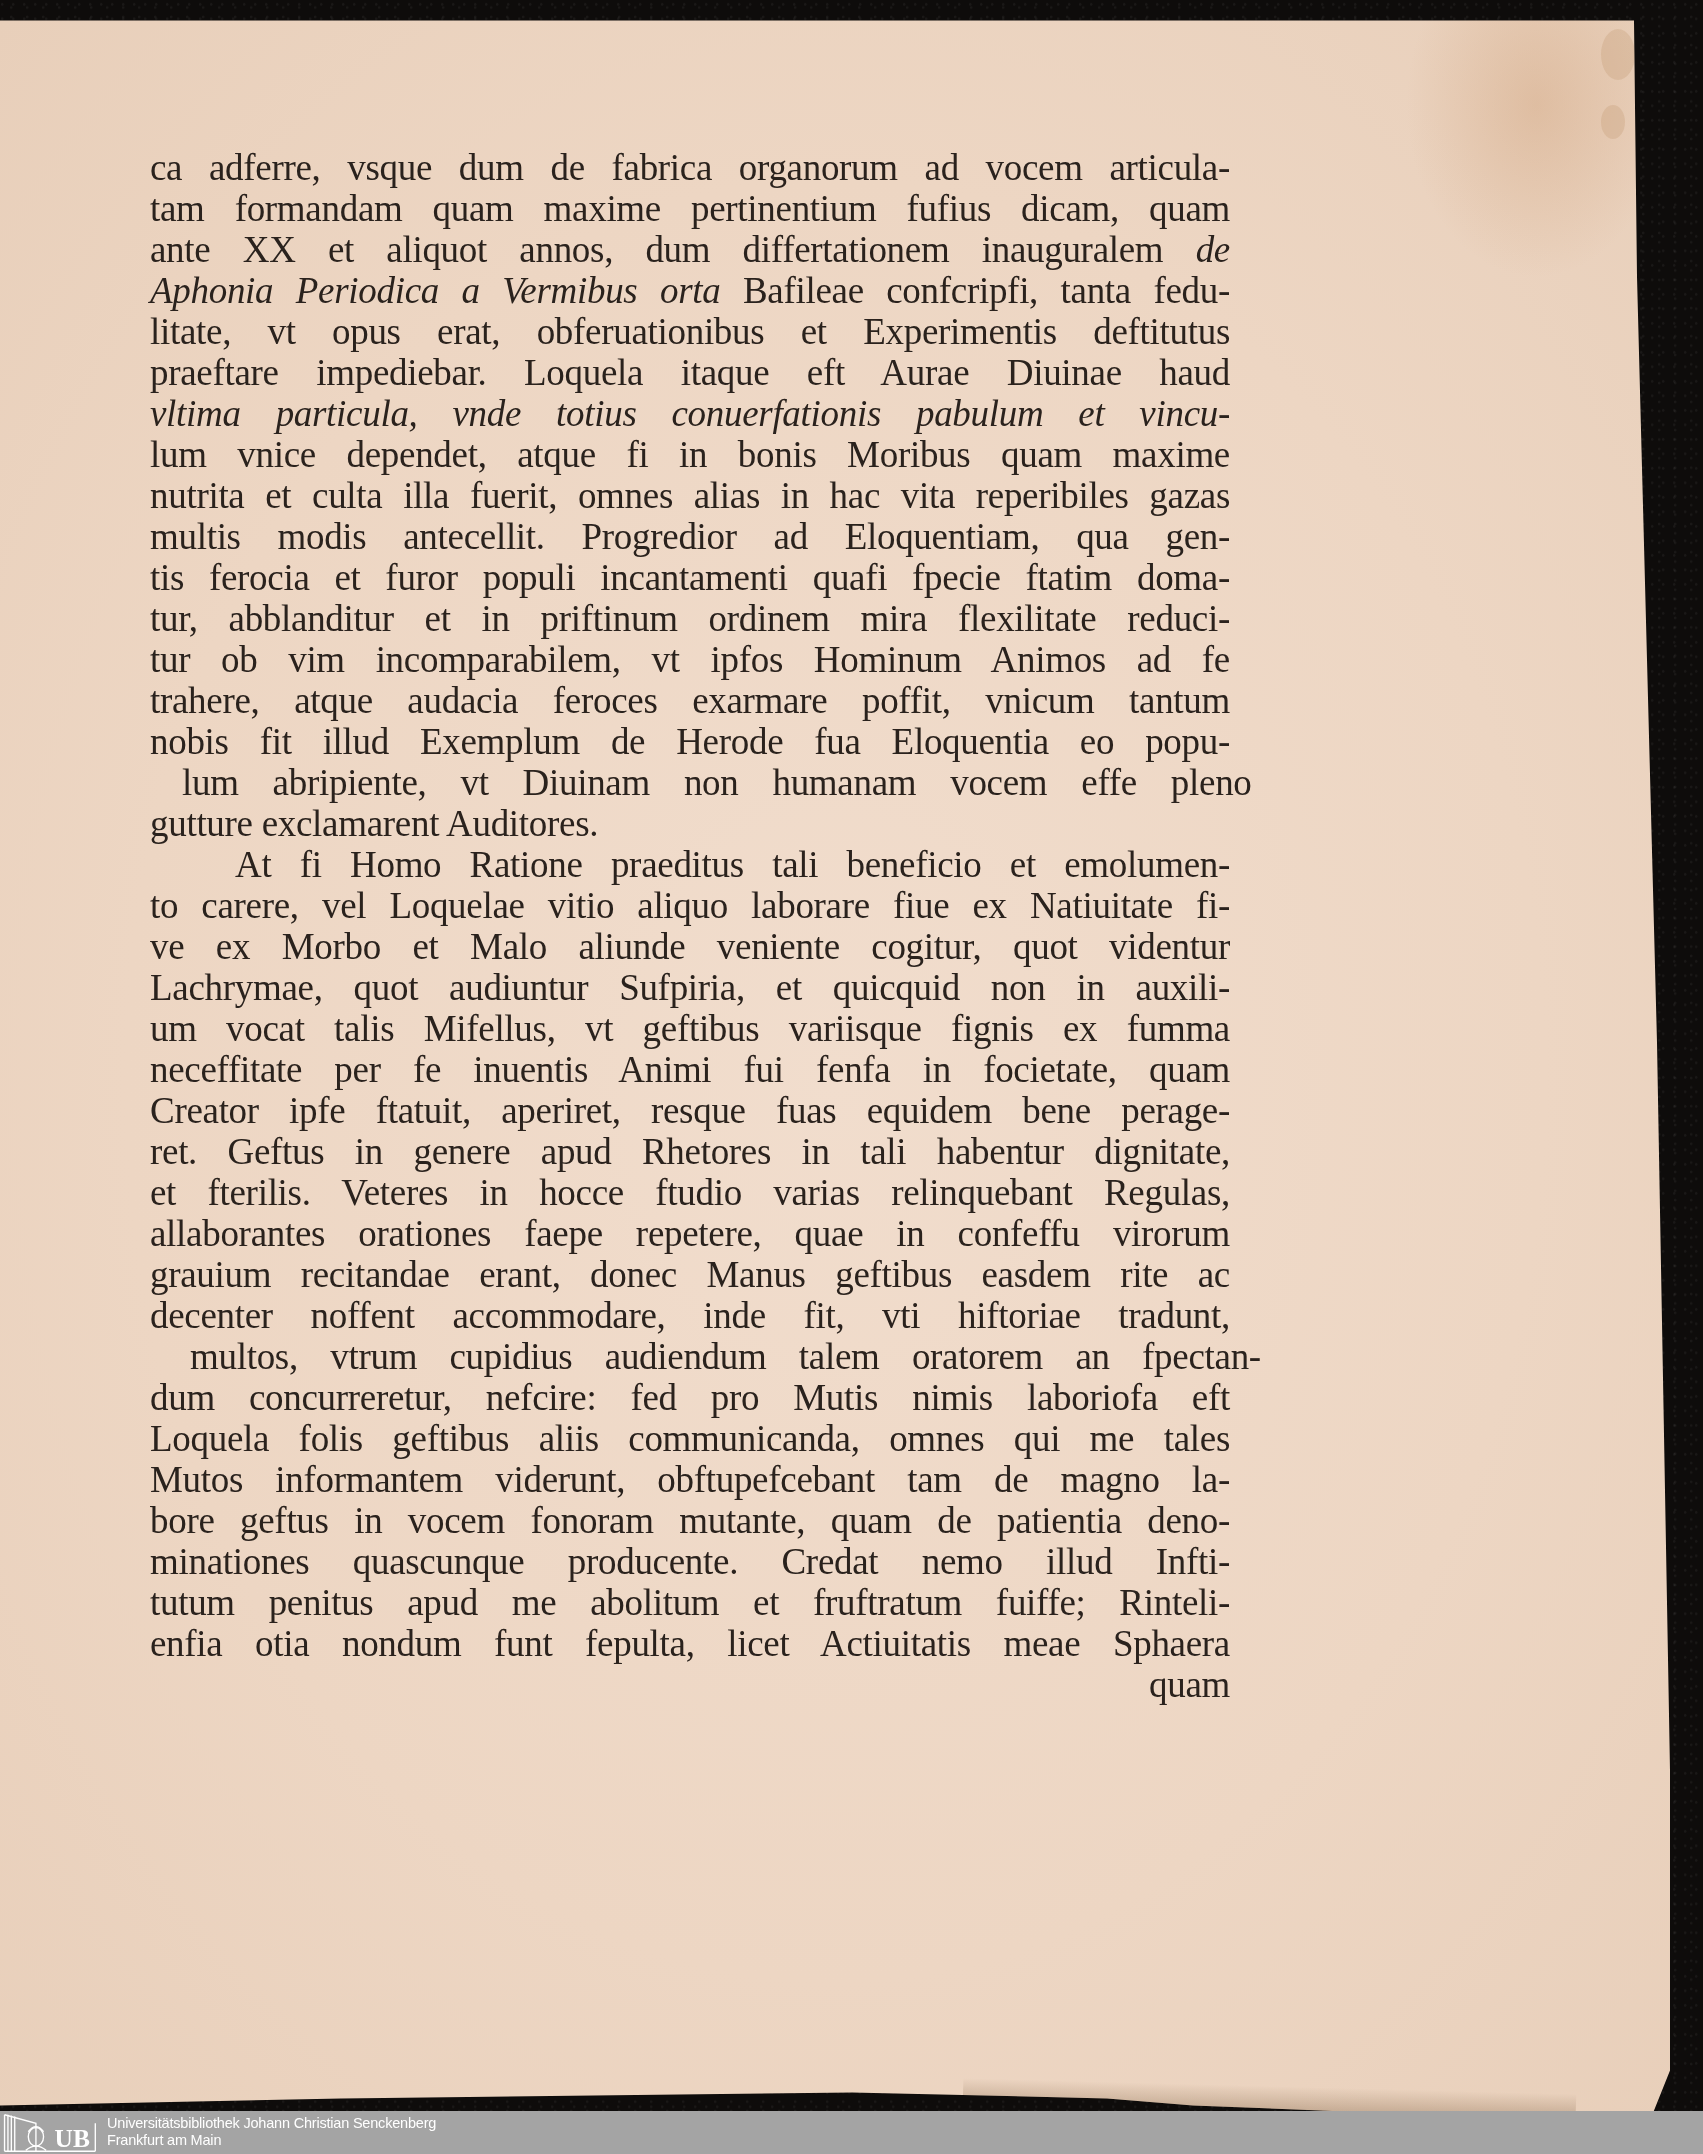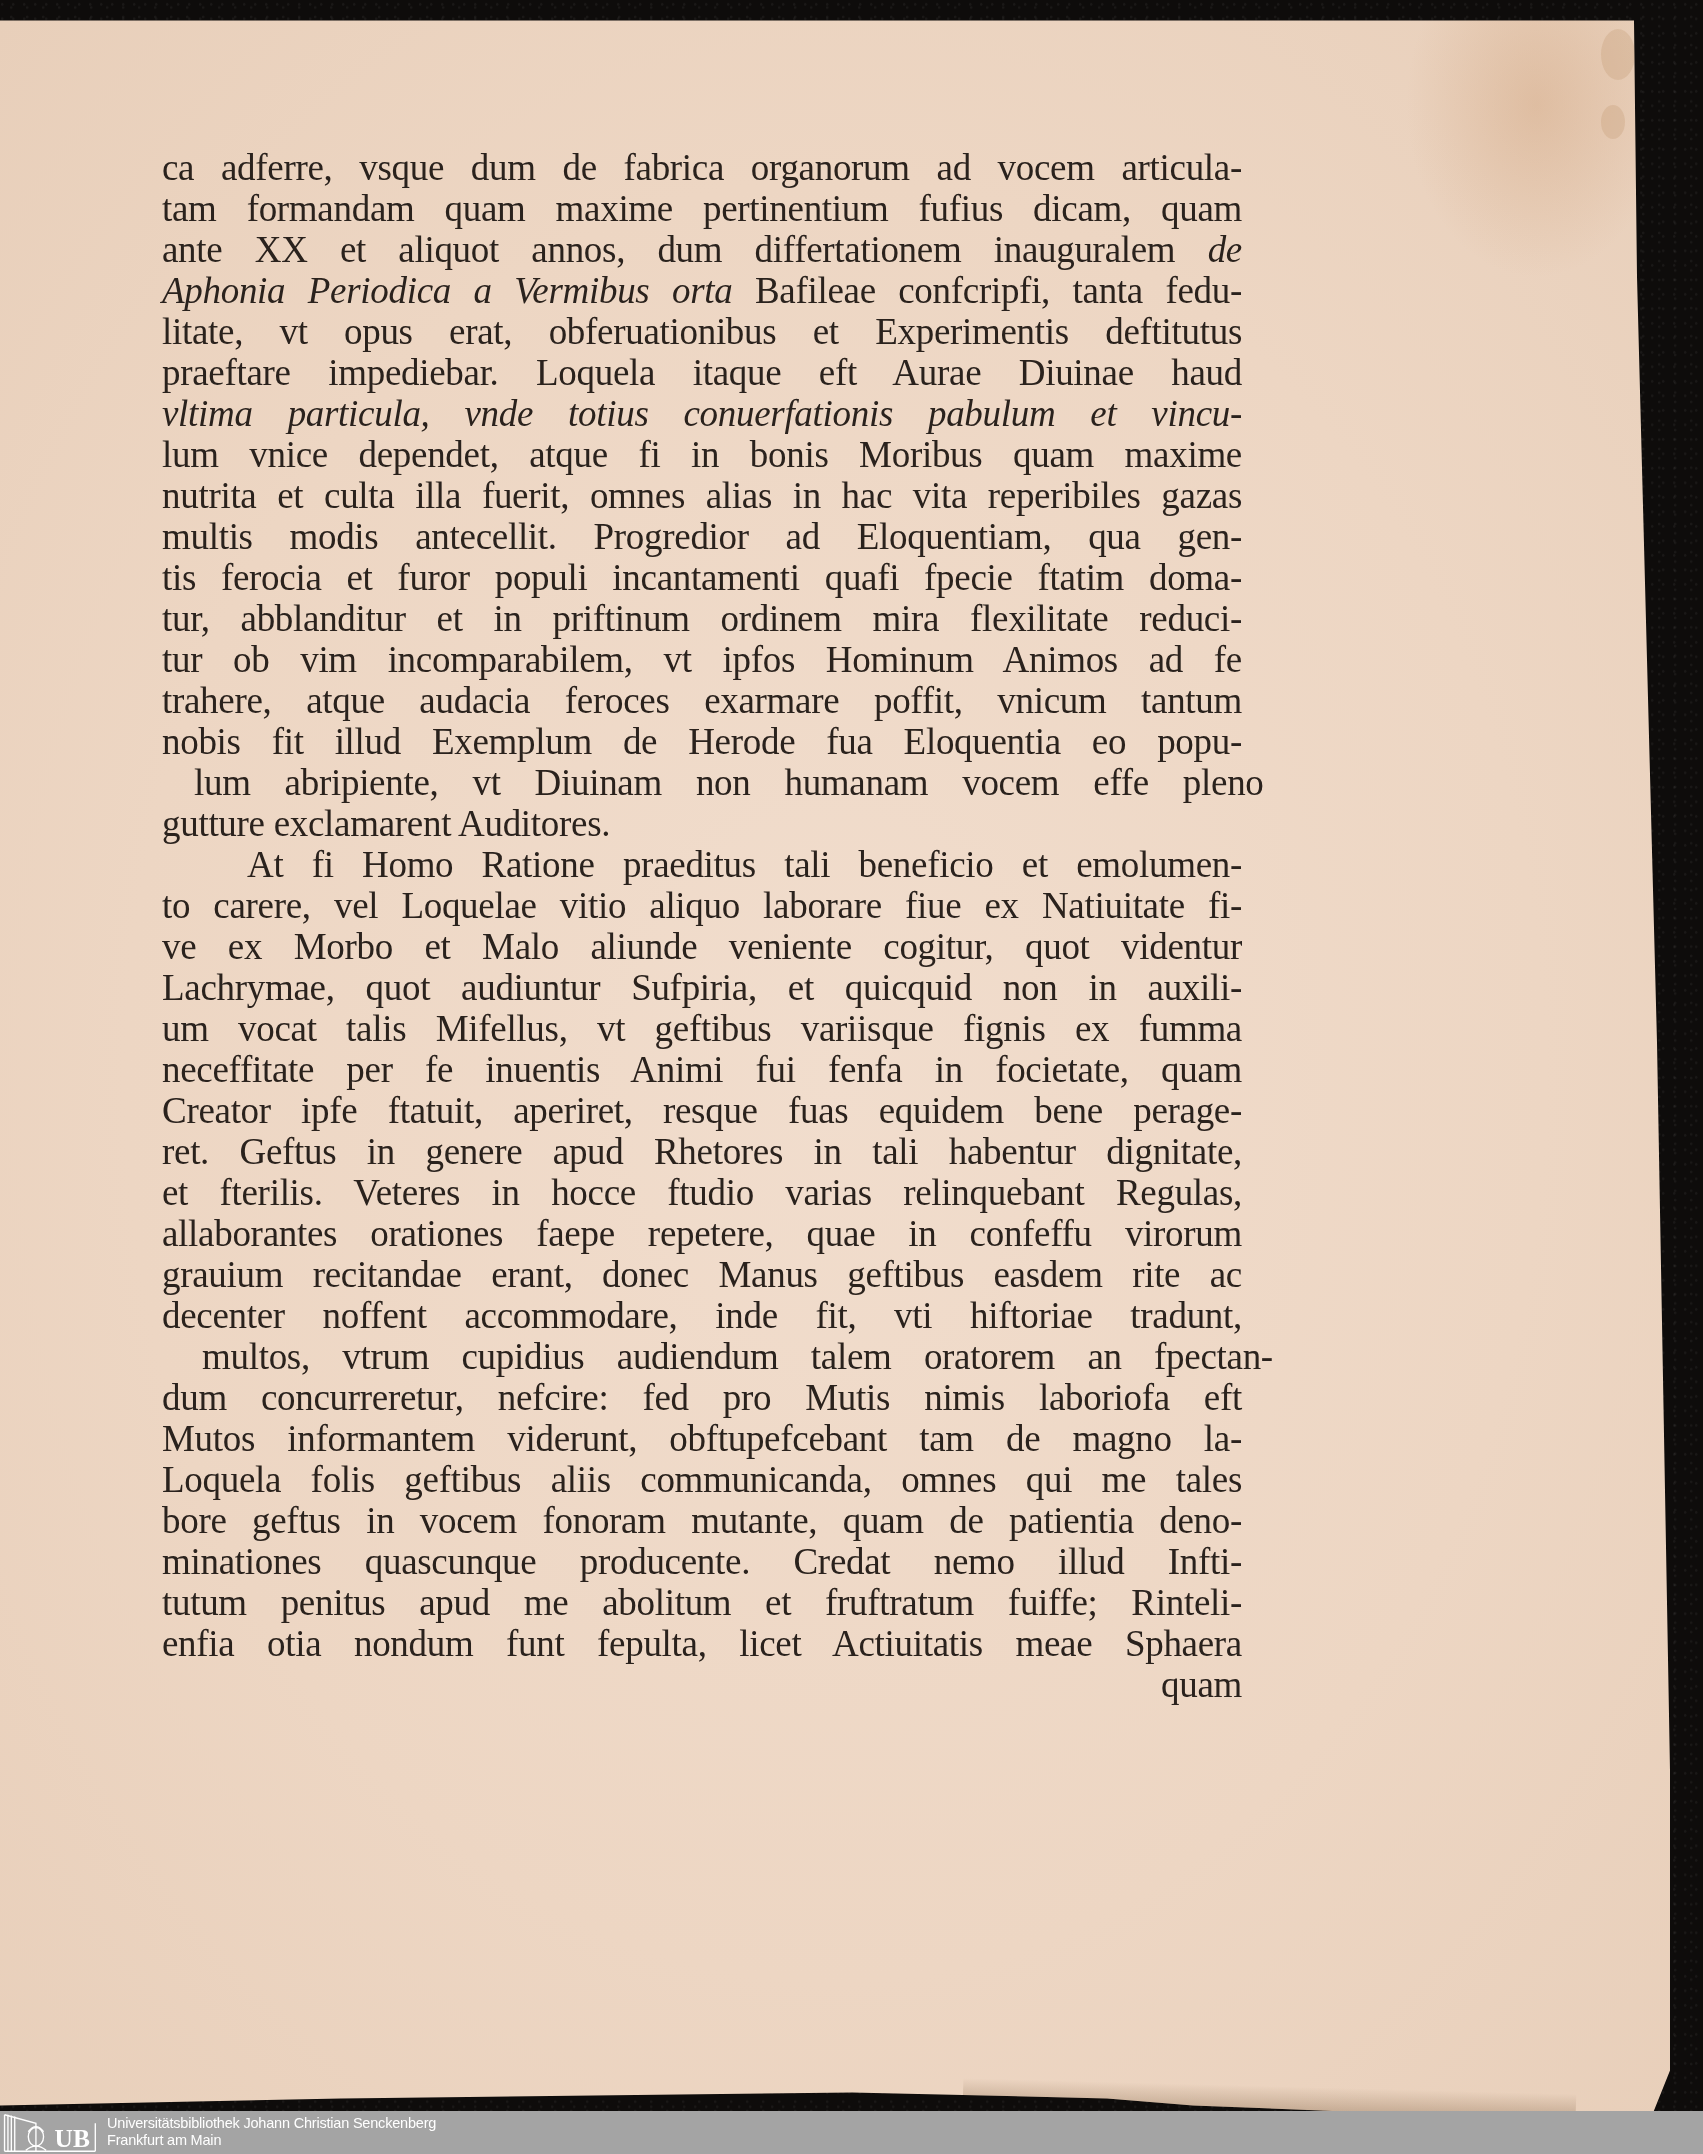--- a/index.html
+++ b/index.html
@@ -26,21 +26,21 @@
   .page .stain {
     position: absolute; border-radius: 50%;
     background: rgba(170,120,70,0.18);
   }
   .page .edge-bottom {
     position: absolute; left: 963px; top: 2066px; width: 613px; height: 25.6px;
     background: linear-gradient(180deg, rgba(120,90,60,0.0), rgba(120,90,60,0.35));
     transform: rotate(1.5deg);
   }
   .text-block {
-    position: absolute; left: 162px; top: 147px; width: 1080px;
+    position: absolute; left: 150px; top: 147px; width: 1080px;
     color: #2a221d;
     font-size: 37px;
     line-height: 41px;
     letter-spacing: -0.3px;
   }
   .line {
     display: block; white-space: nowrap;
     text-align: justify; text-align-last: justify;
     height: 41px;
   }
@@ -99,22 +99,22 @@
     <div class="line" style="white-space: nowrap; display: block; word-spacing: 19.4px;"><span>um vocat talis Mifellus, vt geftibus variisque fignis ex fumma</span></div>
     <div class="line" style="white-space: nowrap; display: block; word-spacing: 22.3px;"><span>neceffitate per fe inuentis Animi fui fenfa in focietate, quam</span></div>
     <div class="line" style="white-space: nowrap; display: block; word-spacing: 20px;"><span>Creator ipfe ftatuit, aperiret, resque fuas equidem bene perage-</span></div>
     <div class="line" style="white-space: nowrap; display: block; word-spacing: 18.5px;"><span>ret.  Geftus in genere apud Rhetores in tali habentur dignitate,</span></div>
     <div class="line" style="white-space: nowrap; display: block; word-spacing: 19px;"><span>et fterilis.  Veteres in hocce ftudio varias relinquebant Regulas,</span></div>
     <div class="line" style="white-space: nowrap; display: block; word-spacing: 23px;"><span>allaborantes orationes faepe repetere, quae in confeffu virorum</span></div>
     <div class="line" style="white-space: nowrap; display: block; word-spacing: 19.4px;"><span>grauium recitandae erant, donec Manus geftibus easdem rite ac</span></div>
     <div class="line" style="white-space: nowrap; display: block; word-spacing: 27.5px;"><span>decenter noffent accommodare, inde fit, vti hiftoriae tradunt,</span></div>
     <div class="line" style="white-space: nowrap; display: block; word-spacing: 23.4px; margin-left: 40px;"><span>multos, vtrum cupidius audiendum talem oratorem an fpectan-</span></div>
     <div class="line" style="white-space: nowrap; display: block; word-spacing: 24px;"><span>dum concurreretur, nefcire: fed pro Mutis nimis laboriofa eft</span></div>
+    <div class="line" style="white-space: nowrap; display: block; word-spacing: 19.4px;"><span>Loquela folis geftibus aliis communicanda, omnes qui me tales</span></div>
     <div class="line" style="white-space: nowrap; display: block; word-spacing: 22px;"><span>Mutos informantem viderunt, obftupefcebant tam de magno la-</span></div>
-    <div class="line" style="white-space: nowrap; display: block; word-spacing: 19.4px;"><span>Loquela folis geftibus aliis communicanda, omnes qui me tales</span></div>
     <div class="line" style="white-space: nowrap; display: block; word-spacing: 15.4px;"><span>bore geftus in vocem fonoram mutante, quam de patientia deno-</span></div>
     <div class="line" style="white-space: nowrap; display: block; word-spacing: 28px;"><span>minationes quascunque producente.  Credat nemo illud Infti-</span></div>
     <div class="line" style="white-space: nowrap; display: block; word-spacing: 24px;"><span>tutum penitus apud me abolitum et fruftratum fuiffe; Rinteli-</span></div>
     <div class="line" style="white-space: nowrap; display: block; word-spacing: 22.5px;"><span>enfia otia nondum funt fepulta, licet Actiuitatis meae Sphaera</span></div>
     <div class="line catch"><span>quam</span></div>
   </div>
 
 <div class="footer">
   <svg class="logo" viewBox="0 0 112 47">
     <g fill="none" stroke="#ffffff" stroke-width="1.6">

